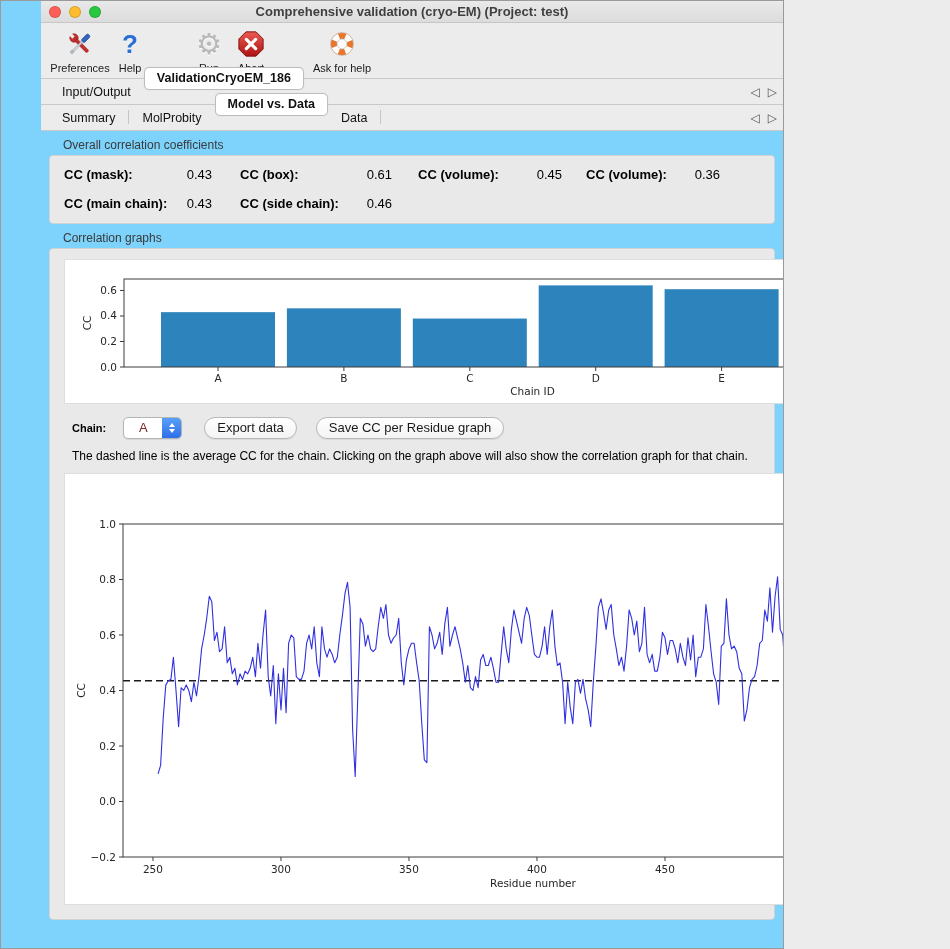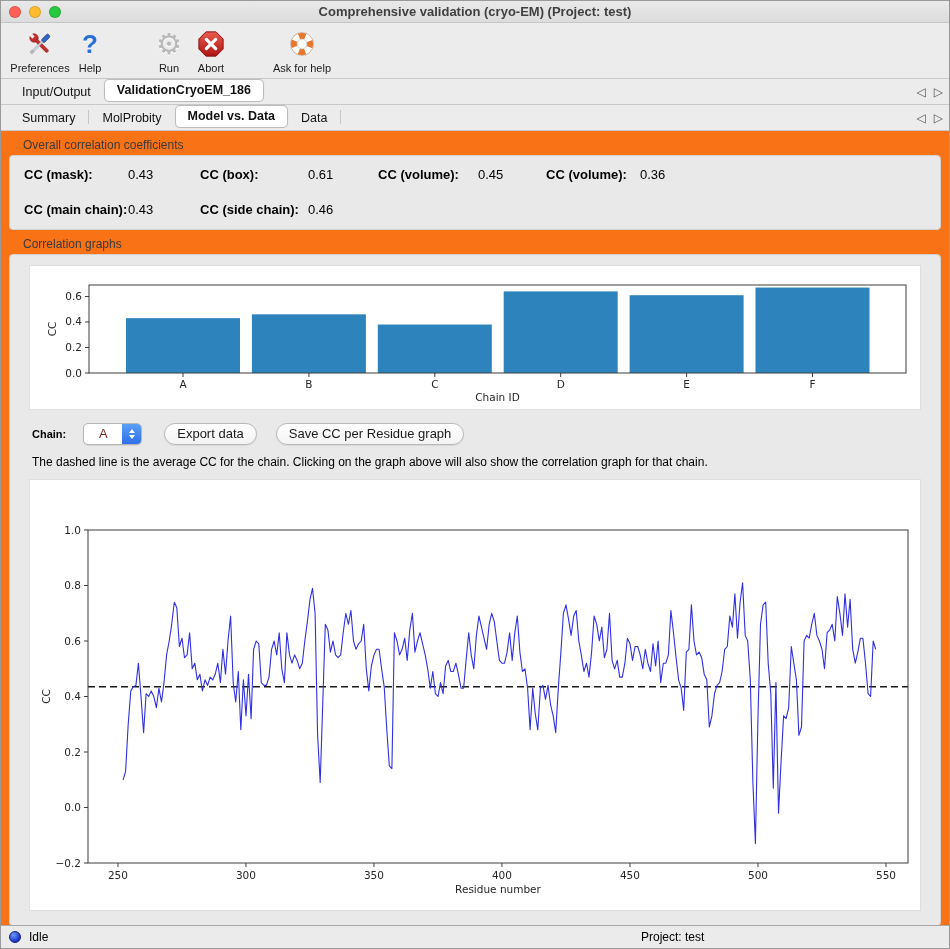--- a/index.html
+++ b/index.html
@@ -1,18 +1,18 @@
 <!DOCTYPE html>
 <html><head>
 <meta charset="utf-8">
 <style>
   * { margin:0; padding:0; box-sizing:border-box; }
   body { font-family:"Liberation Sans", sans-serif; background:#ececec; }
-  .window { width:950px; height:949px; background:#f97316; position:relative; overflow:hidden;
-            border:1px solid #9a9a9a; }
+  .window { width:784px; height:949px; background:#7dd3fc; position:relative; overflow:hidden;
+            border:1px solid #9a9a9a;padding-left:40px; }
 
   
   .titlebar { height:22px; background:linear-gradient(#e9e9e9,#dcdcdc);
               border-bottom:1px solid #c6c6c6; position:relative; }
   .lights { position:absolute; left:8px; top:5px; display:flex; gap:8px; }
   .light { width:12px; height:12px; border-radius:50%; border:1px solid rgba(0,0,0,0.15); }
   .wtitle { text-align:center; font-size:13px; font-weight:600; color:#3f3f3f; line-height:21px; }
 
   
   .toolbar { height:56px; position:relative; border-bottom:1px solid #c9c9c9; background:#ececec; }
@@ -21,35 +21,35 @@
   .tlabel { font-size:11px; color:#1a1a1a; margin-top:1px; white-space:nowrap; }
   .glyph-help { font-size:26px; font-weight:bold; color:#2a6fd6; line-height:30px;
                 text-shadow:0 1px 0 rgba(255,255,255,.6); }
   .glyph-gear { font-size:29px; color:#b9b9b9; line-height:30px; text-shadow:0 1px 0 #fff; }
 
   
   .tabrow { height:26px; border-bottom:1px solid #c9c9c9; background:#ececec;
             display:flex; align-items:flex-end; position:relative; padding-left:8px; }
   .tab { font-size:12.5px; color:#111; padding:4px 13px 5px; white-space:nowrap; }
   .tab.active { background:#fff; border:1px solid #bdbdbd; border-radius:5px; font-weight:bold;
-                padding:3px 12px 4px; margin-bottom:2px; box-shadow:0 0 1px rgba(0,0,0,.12); }
+                padding:3px 12px 4px; margin-bottom:14px; box-shadow:0 0 1px rgba(0,0,0,.12); }
   .tabsep { width:1px; height:14px; background:#c6c6c6; margin-bottom:6px; }
   .tabarrows { position:absolute; right:6px; top:0; height:26px; display:flex; align-items:center; gap:8px; }
   .tabarrow { font-size:12px; color:#555; line-height:1; }
 
   
   .content { padding:0 8px; }
   .group-label { font-size:12px; color:#3a3a3a; margin:7px 0 3px 14px; }
   .group-box { background:#e9e9e9; border:1px solid #d2d2d2; border-radius:4px; }
 
   .cc-box { padding:11px 14px 12px; }
   .cc-grid { display:grid; grid-template-columns:104px 44px 28px 108px 44px 26px 100px 44px 24px 94px 40px;
-             row-gap:20px; font-size:13px; color:#000; align-items:center; }
+             row-gap:14px; font-size:13px; color:#000; align-items:center; }
   .cc-label { font-weight:bold; white-space:nowrap; }
-  .cc-value { text-align:left; }
+  .cc-value { text-align:right; }
 
   .corr-box { padding:10px 14px 14px; margin-bottom:4px; }
   .canvas { background:#fff; border:1px solid #dedede; margin:0 auto; }
   .bar-canvas { width:892px; height:145px; }
   .line-canvas { width:892px; height:432px; margin-top:10px; }
 
   .controls { display:flex; align-items:center; margin:12px 0 0 8px; height:23px; }
   .chain-label { font-size:11px; font-weight:bold; color:#000; }
   .popup { display:flex; width:59px; height:22px; margin-left:17px; border:1px solid #b5b5b5;
            border-radius:5px; background:#fff; overflow:hidden;
@@ -283,19 +283,14 @@
             <text x="20" y="216.5" text-anchor="middle" font-size="10.5" transform="rotate(-90 20 216.5)">CC</text>
             <line x1="58" y1="206.7875" x2="878" y2="206.7875" stroke="#1a1a1a" stroke-width="1.6" stroke-dasharray="7,4"></line>
             <polyline points="93.1,299.8 95.6,291.4 98.2,244.3 100.8,210.9 103.3,206.8 105.9,205.4 108.4,183.2 111.0,216.5 113.6,252.6 116.1,213.7 118.7,216.5 121.2,210.9 123.8,216.5 126.4,227.6 128.9,208.2 131.5,222.0 134.0,202.6 136.6,174.9 139.2,161.0 141.7,144.3 144.3,122.2 146.8,127.7 149.4,166.5 152.0,158.2 154.5,177.7 157.1,174.9 159.6,152.7 162.2,188.8 164.8,183.2 167.3,199.8 169.9,194.3 172.4,210.9 175.0,199.8 177.6,205.4 180.1,197.1 182.7,199.8 185.2,194.3 187.8,183.2 190.4,202.6 192.9,169.3 195.5,194.3 198.0,161.0 200.6,136.0 203.2,202.6 205.7,222.0 208.3,191.5 210.8,249.8 213.4,199.8 216.0,235.9 218.5,194.3 221.1,238.7 223.6,169.3 226.2,161.0 228.8,163.8 231.3,202.6 233.9,205.4 236.4,205.4 239.0,197.1 241.6,169.3 244.1,161.0 246.7,174.9 249.2,152.7 251.8,188.8 254.4,202.6 256.9,152.7 259.5,174.9 262.0,183.2 264.6,174.9 267.2,180.4 269.7,188.8 272.3,183.2 274.8,161.0 277.4,141.6 280.0,119.4 282.5,108.3 285.1,133.3 287.6,255.3 290.2,302.5 292.8,222.0 295.3,144.3 297.9,149.9 300.4,172.1 303.0,161.0 305.6,174.9 308.1,177.7 310.7,174.9 313.2,152.7 315.8,133.3 318.4,144.3 320.9,130.5 323.5,161.0 326.0,169.3 328.6,163.8 331.2,161.0 333.7,144.3 336.3,188.8 338.8,210.9 341.4,186.0 344.0,174.9 346.5,169.3 349.1,169.3 351.6,188.8 354.2,206.8 356.8,249.8 359.3,285.9 361.9,288.6 364.4,152.7 367.0,161.0 369.6,174.9 372.1,169.3 374.7,158.2 377.2,180.4 379.8,149.9 382.4,133.3 384.9,172.1 387.5,161.0 390.0,152.7 392.6,163.8 395.2,174.9 397.7,188.8 400.3,208.2 402.8,191.5 405.4,213.7 408.0,216.5 410.5,202.6 413.1,213.7 415.6,186.0 418.2,180.4 420.8,191.5 423.3,191.5 425.9,183.2 428.4,194.3 431.0,208.2 433.6,208.2 436.1,180.4 438.7,152.7 441.2,174.9 443.8,188.8 446.4,155.4 448.9,136.0 451.5,147.1 454.0,158.2 456.6,169.3 459.2,144.3 461.7,133.3 464.3,141.6 466.8,161.0 469.4,180.4 472.0,183.2 474.5,183.2 477.1,172.1 479.6,152.7 482.2,180.4 484.8,152.7 487.3,136.0 489.9,172.1 492.4,191.5 495.0,188.8 497.6,208.2 500.1,249.8 502.7,208.2 505.2,233.1 507.8,249.8 510.4,208.2 512.9,205.4 515.5,219.3 518.0,205.4 520.6,224.8 523.2,235.9 525.7,252.6 528.3,208.2 530.9,172.1 533.4,133.3 536.0,124.9 538.5,138.8 541.1,155.4 543.7,136.0 546.2,130.5 548.8,161.0 551.3,174.9 553.9,191.5 556.5,183.2 559.0,197.1 561.6,172.1 564.1,136.0 566.7,144.3 569.3,161.0 571.8,147.1 574.4,177.7 576.9,169.3 579.5,133.3 582.1,180.4 584.6,188.8 587.2,180.4 589.7,197.1 592.3,197.1 594.9,183.2 597.4,158.2 600.0,163.8 602.5,180.4 605.1,166.5 607.7,166.5 610.2,174.9 612.8,188.8 615.3,169.3 617.9,183.2 620.5,191.5 623.0,163.8 625.6,186.0 628.1,161.0 630.7,202.6 633.3,183.2 635.8,183.2 638.4,174.9 640.9,130.5 643.5,152.7 646.1,177.7 648.6,199.8 651.2,208.2 653.7,230.4 656.3,172.1 658.9,169.3 661.4,124.9 664.0,161.0 666.5,174.9 669.1,172.1 671.7,177.7 674.2,194.3 676.8,199.8 679.3,247.0 681.9,235.9 684.5,213.7 687.0,205.4 689.6,202.6 692.1,191.5 694.7,169.3 697.3,166.5 699.8,136.0 702.4,147.1 704.9,113.8 707.5,158.2 710.1,122.2 712.6,102.7 715.2,155.4 717.7,161.0 720.3,199.8 722.9,302.5 725.4,363.6 728.0,235.9 730.5,144.3 733.1,124.9 735.7,122.2 738.2,183.2 740.8,213.7 743.3,308.1 745.9,202.6 748.5,333.1 751.0,283.1 753.6,235.9 756.1,238.7 758.7,227.6 761.3,166.5 763.8,183.2 766.4,199.8 768.9,255.3 771.5,247.0 774.1,161.0 776.6,155.4 779.2,158.2 781.7,144.3 784.3,133.3 786.9,155.4 789.4,161.0 792.0,169.3 794.5,188.8 797.1,152.7 799.7,149.9 802.2,144.3 804.8,161.0 807.3,116.6 809.9,133.3 812.5,155.4 815.0,113.8 817.6,147.1 820.1,119.4 822.7,169.3 825.3,183.2 827.8,172.1 830.4,158.2 832.9,158.2 835.5,183.2 838.1,213.7 840.6,216.5 843.2,161.0 845.7,169.3" fill="none" stroke="#3030e0" stroke-width="1.1" stroke-linejoin="round"></polyline>
             <rect x="58" y="50" width="820" height="333" fill="none" stroke="#3c3c3c" stroke-width="1"></rect>
           </svg>
       </div>
 
     </div>
   </div>
 
-  <div class="statusbar">
-    <span class="led"></span>
-    <span class="status-text">Idle</span>
-    <span class="project-text">Project: test</span>
-  </div>
 
 </div>
 
 </body></html>

